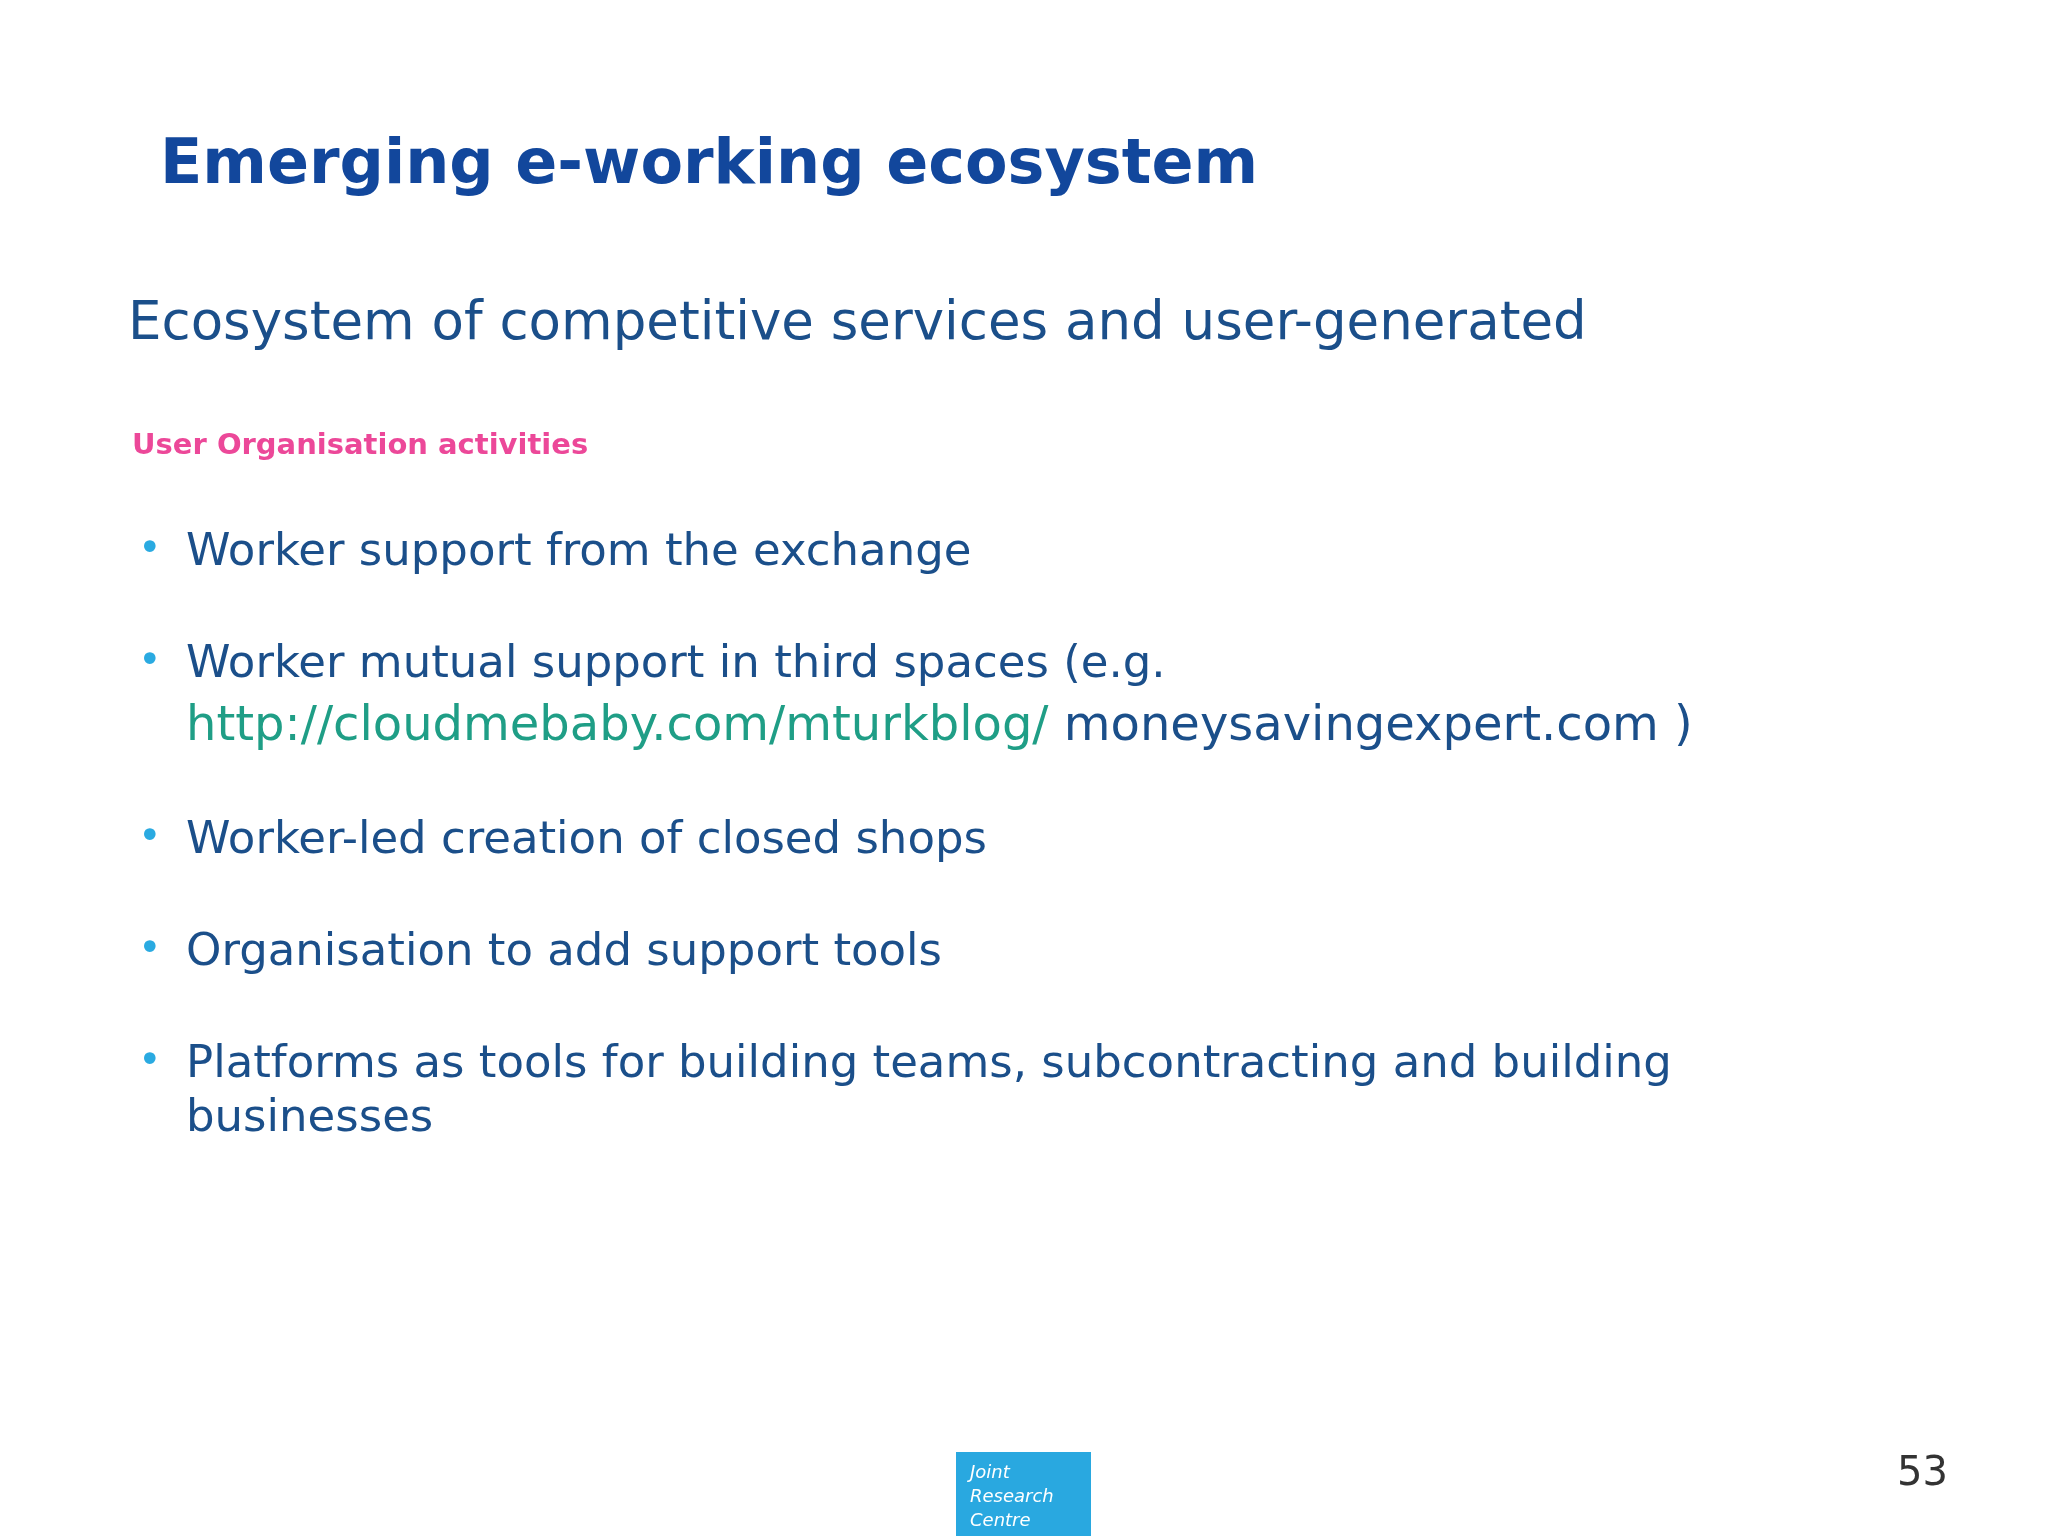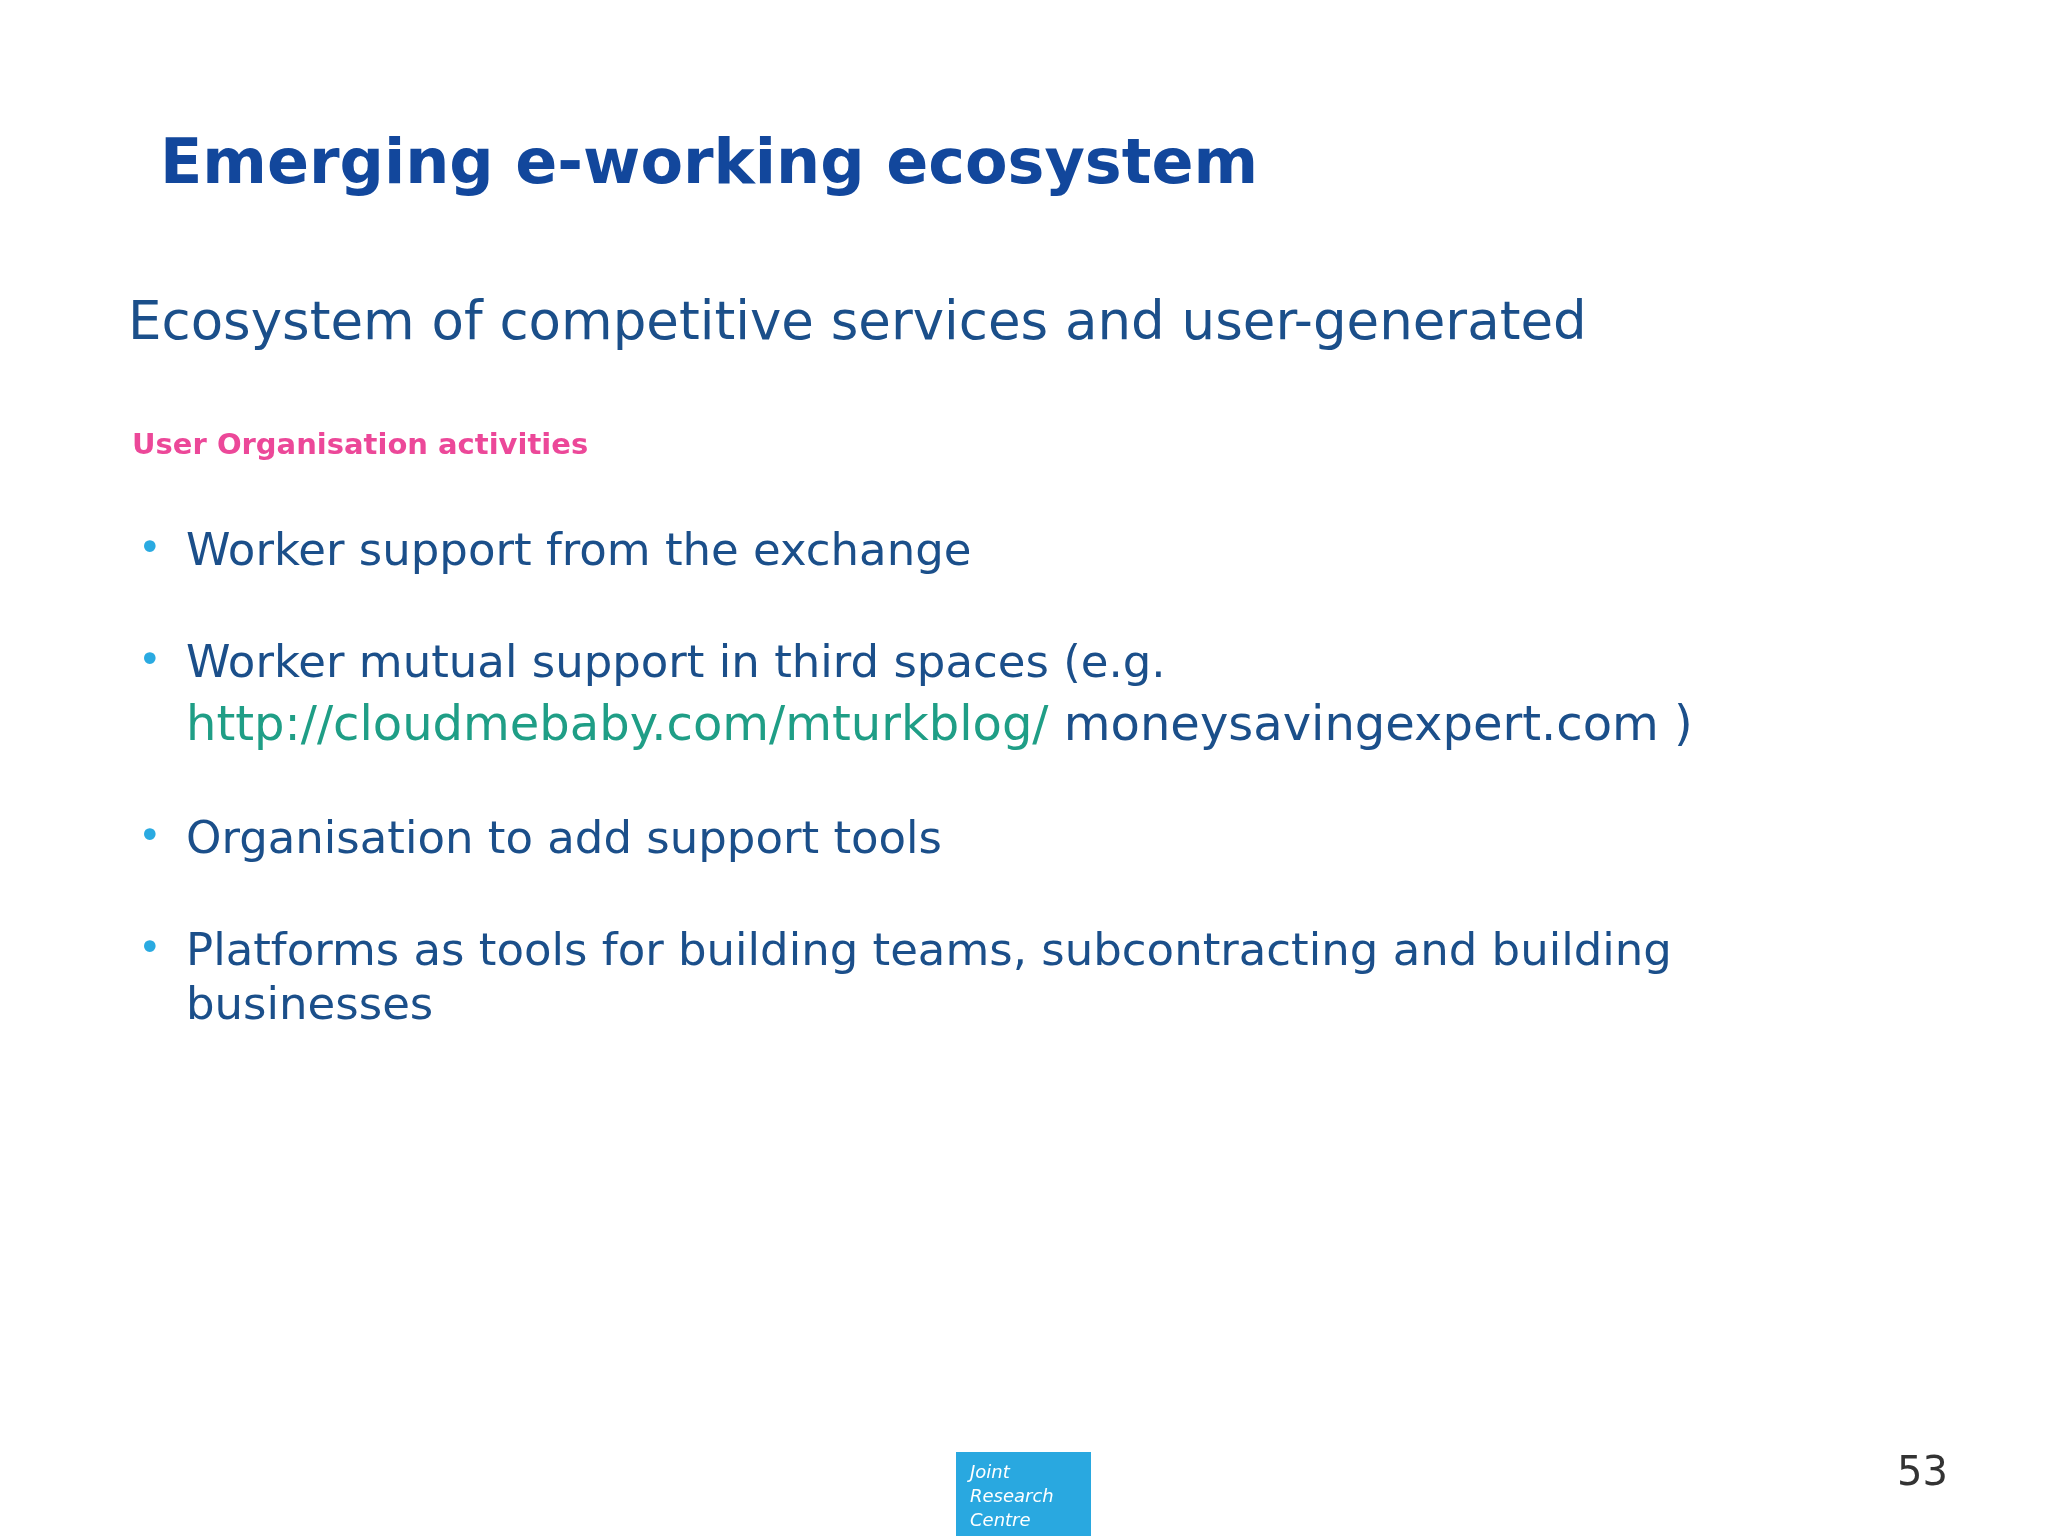--- a/index.html
+++ b/index.html
@@ -138,20 +138,23 @@
       </li>
 
       <li>
         <span>Worker mutual support in third spaces </span><span class="small-note">(e.g.</span>
         <span class="sub-line">
           <a class="link" href="#">http://cloudmebaby.com/mturkblog/</a>
           <span>moneysavingexpert.com  )</span>
         </span>
       </li>
 
+      <li>
+        <span>Worker-led creation of closed shops</span>
+      </li>
 
       <li>
         <span>Organisation to add support tools</span>
       </li>
 
       <li>
         <span>Platforms as tools for building teams, subcontracting and building businesses</span>
       </li>
 
     </ul>

